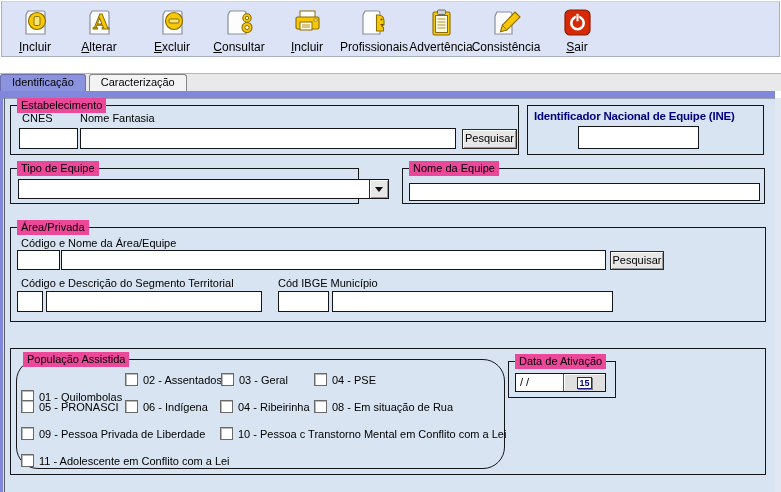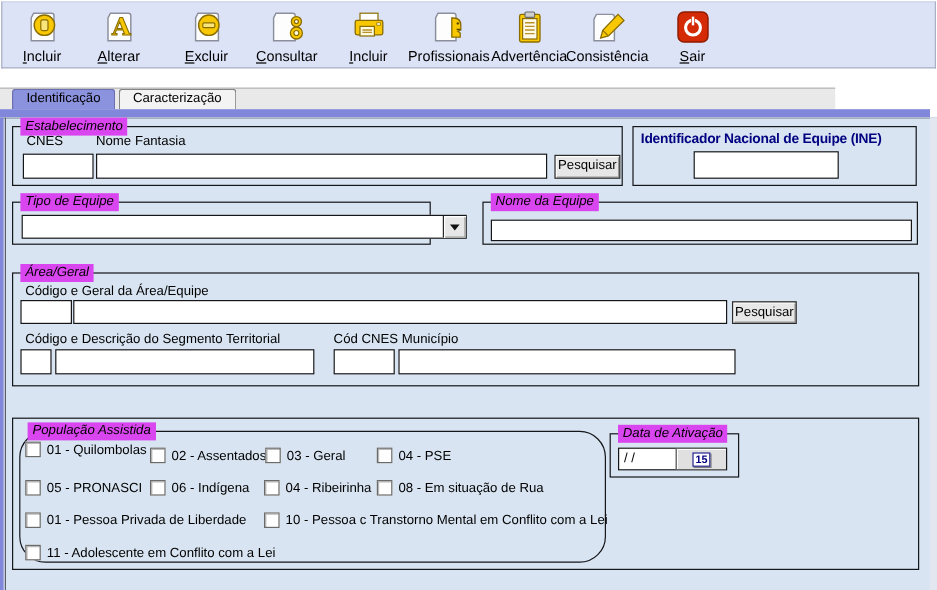--- a/index.html
+++ b/index.html
@@ -12,37 +12,37 @@
              background:#dde3f6; border:1px solid #a8b0c4; border-top-color:#cdd5e8; }
   .tb-item { position:absolute; top:2px; width:66px; height:50px; display:flex; flex-direction:column;
              align-items:center; justify-content:flex-end; cursor:default; }
   .tb-icon { display:block; height:32px; }
   .tb-icon svg { display:block; }
   .tb-label { font-size:12px; line-height:14px; white-space:nowrap; }
   .u { text-decoration:underline; }
 
   
   #gap-strip { position:absolute; left:0; top:58px; width:781px; height:15px; background:#ffffff; }
-  #tabstrip { position:absolute; left:0; top:73px; width:696px; height:18px; background:#e9e9e9;
-              border-top:1px solid #b5b5b5; display:flex; align-items:flex-end; padding-left:10px; }
+  #tabstrip { position:absolute; left:0; top:73px; width:781px; height:18px; background:#e9e9e9;
+              border-top:1px solid #b5b5b5; display:flex; align-items:flex-end; }
   .tab { height:17px; padding:1px 11px 2px; margin-right:3px; font-size:11px; white-space:nowrap;
          background:#f3f3f3; border:1px solid #858585; border-bottom:none; border-radius:3px 3px 0 0; cursor:default; }
   .tab.active { background:#8b92de; border-color:#6b6fae; }
   #purple-bar { position:absolute; left:0; top:91px; width:775px; height:7px; background:#8187da; }
 
   
   #content { position:absolute; left:0; top:98px; width:781px; height:394px; background:#d8e4f1;
              border-top:1px solid #9aa2b0; }
   #edge-left-purple { position:absolute; left:0; top:98px; width:3px; height:394px; background:#8187da; }
   #edge-left-dark { position:absolute; left:4px; top:98px; width:1px; height:394px; background:#5a5f6b; }
   #edge-right { position:absolute; left:775px; top:98px; width:6px; height:394px; background:#e3e8f0; }
 
   .grp { position:absolute; border:1px solid #15161a; }
-  .legend { position:absolute; top:-8px; left:6px; background:#d946ef; padding:0 4px;
-            font-size:11px; line-height:15px; white-space:nowrap;font-style:italic; }
+  .legend { position:absolute; top:-8px; left:6px; background:#ec4899; padding:0 4px;
+            font-size:11px; line-height:15px; white-space:nowrap; }
   .lbl { position:absolute; font-size:11px; white-space:nowrap; }
   .edit { position:absolute; background:#fff; border:1px solid #15161a; font-size:11px;
           padding:1px 3px; line-height:16px; overflow:hidden; white-space:nowrap; }
   .btn { position:absolute; background:#e7e7e7; border:1px solid #2a2a2a; font-size:11px;
          text-align:center; box-shadow:inset 1px 1px 0 #fff, inset -1px -1px 0 #979797;
          line-height:17px; cursor:default; }
   .combo { position:absolute; background:#fff; border:1px solid #15161a; }
   .combo-btn { position:absolute; right:0; top:0; bottom:0; width:19px; background:#e7e7e7;
                border-left:1px solid #2a2a2a; box-shadow:inset 1px 1px 0 #fff, inset -1px -1px 0 #979797;
                display:flex; align-items:center; justify-content:center; cursor:default; }
@@ -216,39 +216,39 @@
       </span>
     </div>
   </div>
 
   <div class="grp" style="left:402px; top:168px; width:363px; height:36px;">
     <span class="legend">Nome da Equipe</span>
     <div class="edit" style="left:6px; top:14px; width:351px; height:18px;"></div>
   </div>
 
   <div class="grp" style="left:10px; top:227px; width:756px; height:95px;">
-    <span class="legend">Área/Geral</span>
-    <span class="lbl" style="left:10px; top:9px;">Código e Geral da Área/Equipe</span>
+    <span class="legend">Área/Privada</span>
+    <span class="lbl" style="left:10px; top:9px;">Código e Nome da Área/Equipe</span>
     <div class="edit" style="left:6px; top:22px; width:43px; height:20px;"></div>
     <div class="edit" style="left:50px; top:22px; width:545px; height:20px;"></div>
     <div class="btn" style="left:599px; top:23px; width:54px; height:19px;">Pesquisar</div>
     <span class="lbl" style="left:10px; top:49px;">Código e Descrição do Segmento Territorial</span>
-    <span class="lbl" style="left:267px; top:49px;">Cód CNES Município</span>
+    <span class="lbl" style="left:267px; top:49px;">Cód IBGE Município</span>
     <div class="edit" style="left:6px; top:63px; width:26px; height:21px;"></div>
     <div class="edit" style="left:35px; top:63px; width:216px; height:21px;"></div>
     <div class="edit" style="left:267px; top:63px; width:51px; height:21px;"></div>
     <div class="edit" style="left:321px; top:63px; width:281px; height:21px;"></div>
   </div>
 
   <div class="box" style="left:10px; top:348px; width:756px; height:127px;">
 
     <div class="grp" style="left:5px; top:10px; width:489px; height:110px;border-radius:22px;">
       <span class="legend">População Assistida</span>
 
-      <label class="cb" style="left:4px; top:8px;">
+      <label class="cb" style="left:4px; top:30px;">
         <span class="cb-box"></span>
         <span>01 - Quilombolas</span>
       </label>
       <label class="cb" style="left:108px; top:13px;">
         <span class="cb-box"></span>
         <span>02 - Assentados</span>
       </label>
       <label class="cb" style="left:204px; top:13px;">
         <span class="cb-box"></span>
         <span>03 - Geral</span>
@@ -270,21 +270,21 @@
         <span class="cb-box"></span>
         <span>04 - Ribeirinha</span>
       </label>
       <label class="cb" style="left:297px; top:40px;">
         <span class="cb-box"></span>
         <span>08 - Em situação de Rua</span>
       </label>
 
       <label class="cb" style="left:4px; top:67px;">
         <span class="cb-box"></span>
-        <span>01 - Pessoa Privada de Liberdade</span>
+        <span>09 - Pessoa Privada de Liberdade</span>
       </label>
       <label class="cb" style="left:203px; top:67px;">
         <span class="cb-box"></span>
         <span>10 - Pessoa c Transtorno Mental em Conflito com a Lei</span>
       </label>
 
       <label class="cb" style="left:4px; top:94px;">
         <span class="cb-box"></span>
         <span>11 - Adolescente em Conflito com a Lei</span>
       </label>

